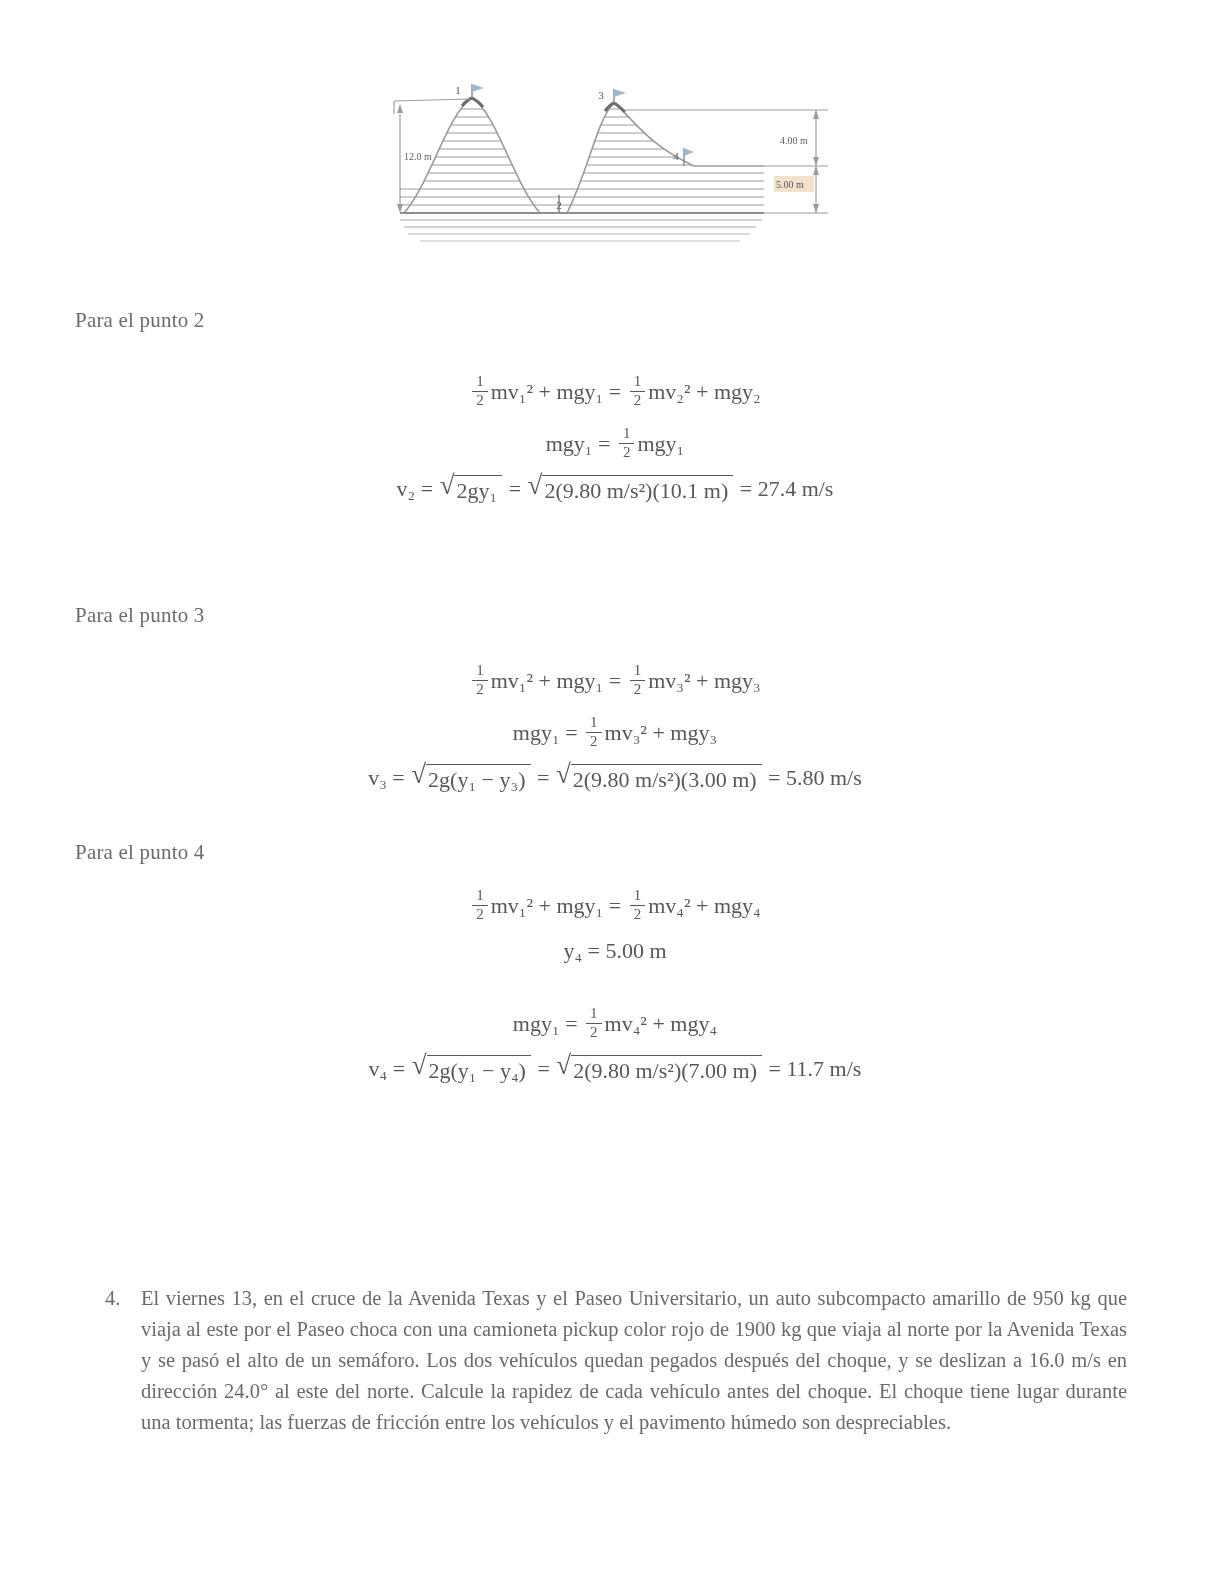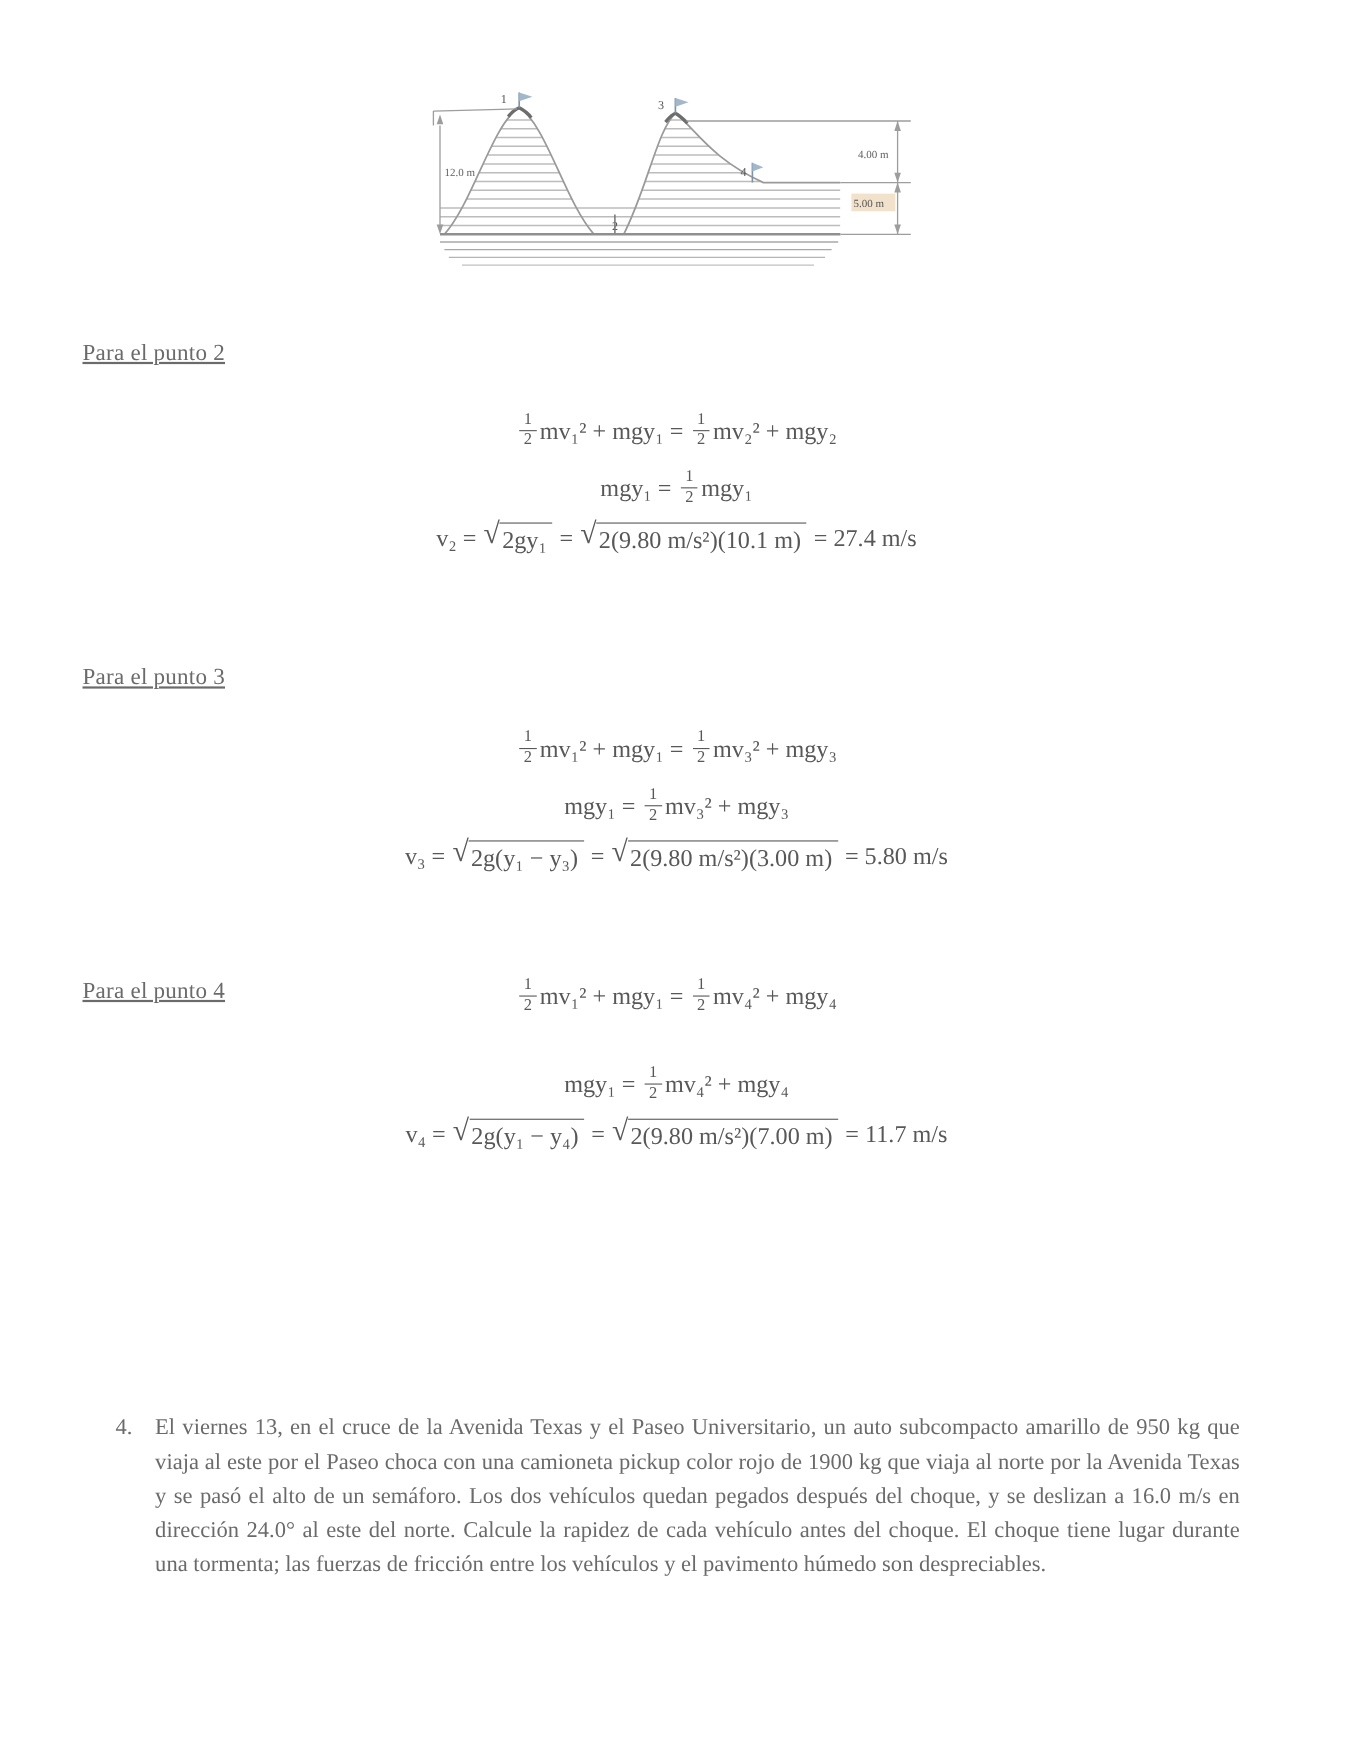--- a/index.html
+++ b/index.html
@@ -8,23 +8,23 @@
     width:1224px; height:1584px; position:relative;
     font-family:"Liberation Serif", serif;
     color:#5f5f5f;
   }
   
   .fig-wrap { position:absolute; left:392px; top:80px; width:456px; height:176px; }
   svg text { font-family:"Liberation Serif", serif; }
   
   .sec-heading {
     position:absolute; left:75px;
-    font-size:21px; color:#6b6b6b; letter-spacing:.2px;text-decoration:underline;
+    font-size:21px; color:#6b6b6b; letter-spacing:.2px;
   }
-  .h2 { top:308px; } .h3 { top:603px;text-align:center; } .h4 { top:840px;margin-top:48px; }
+  .h2 { top:308px; } .h3 { top:603px;text-align:center; } .h4 { top:840px; }
   
   .eq-block { position:absolute; left:150px; width:930px; }
   .b2 { top:366px; } .b3 { top:655px; } .b4 { top:880px; }
   .eqline {
     display:flex; justify-content:center; align-items:center;
     min-height:38px; font-size:22px; color:#585858; white-space:pre;
   }
   .eqline.tall { min-height:52px; }
   .eqline.gap { margin-top:28px; }
   .frac {
@@ -144,20 +144,21 @@
 <div class="sec-heading h3">Para el punto 3</div>
 <div class="eq-block b3">
     <div class="eqline tall"><span class="frac"><span class="fn">1</span><span class="fd">2</span></span><span>mv₁² + mgy₁ = </span><span class="frac"><span class="fn">1</span><span class="fd">2</span></span><span>mv₃² + mgy₃</span></div>
     <div class="eqline tall"><span>mgy₁ = </span><span class="frac"><span class="fn">1</span><span class="fd">2</span></span><span>mv₃² + mgy₃</span></div>
     <div class="eqline"><span>v₃ = </span><span class="sqrt"><span class="rad">√</span><span class="vinc"><span>2g(y₁ − y₃)</span></span></span><span> = </span><span class="sqrt"><span class="rad">√</span><span class="vinc"><span>2(9.80 m/s²)(3.00 m)</span></span></span><span> = 5.80 m/s</span></div>
   </div>
 
 <div class="sec-heading h4">Para el punto 4</div>
 <div class="eq-block b4">
     <div class="eqline tall"><span class="frac"><span class="fn">1</span><span class="fd">2</span></span><span>mv₁² + mgy₁ = </span><span class="frac"><span class="fn">1</span><span class="fd">2</span></span><span>mv₄² + mgy₄</span></div>
+    <div class="eqline"><span>y₄ = 5.00 m</span></div>
     <div class="eqline tall gap"><span>mgy₁ = </span><span class="frac"><span class="fn">1</span><span class="fd">2</span></span><span>mv₄² + mgy₄</span></div>
     <div class="eqline"><span>v₄ = </span><span class="sqrt"><span class="rad">√</span><span class="vinc"><span>2g(y₁ − y₄)</span></span></span><span> = </span><span class="sqrt"><span class="rad">√</span><span class="vinc"><span>2(9.80 m/s²)(7.00 m)</span></span></span><span> = 11.7 m/s</span></div>
   </div>
 
 <div class="problem">
   <span class="pnum">4.</span>
   <div class="ptext">El viernes 13, en el cruce de la Avenida Texas y el Paseo Universitario, un auto subcompacto amarillo de 950 kg que viaja al este por el Paseo choca con una camioneta pickup color rojo de 1900 kg que viaja al norte por la Avenida Texas y se pasó el alto de un semáforo. Los dos vehículos quedan pegados después del choque, y se deslizan a 16.0 m/s en dirección 24.0° al este del norte. Calcule la rapidez de cada vehículo antes del choque. El choque tiene lugar durante una tormenta; las fuerzas de fricción entre los vehículos y el pavimento húmedo son despreciables.</div>
 </div>
 
 </body></html>

